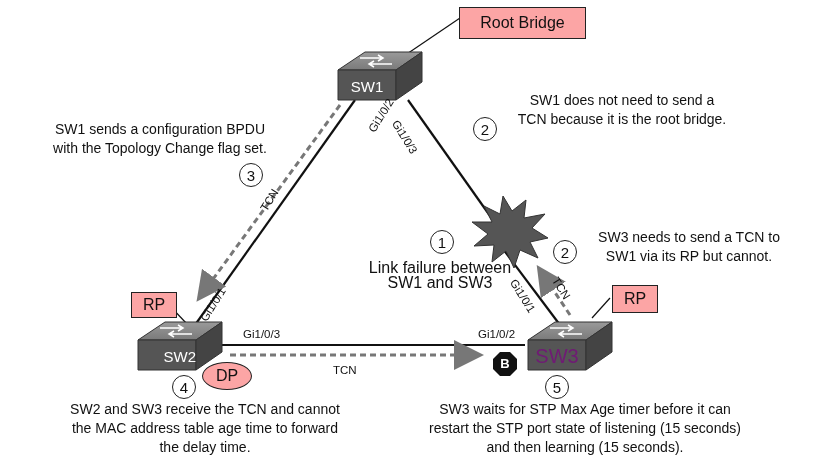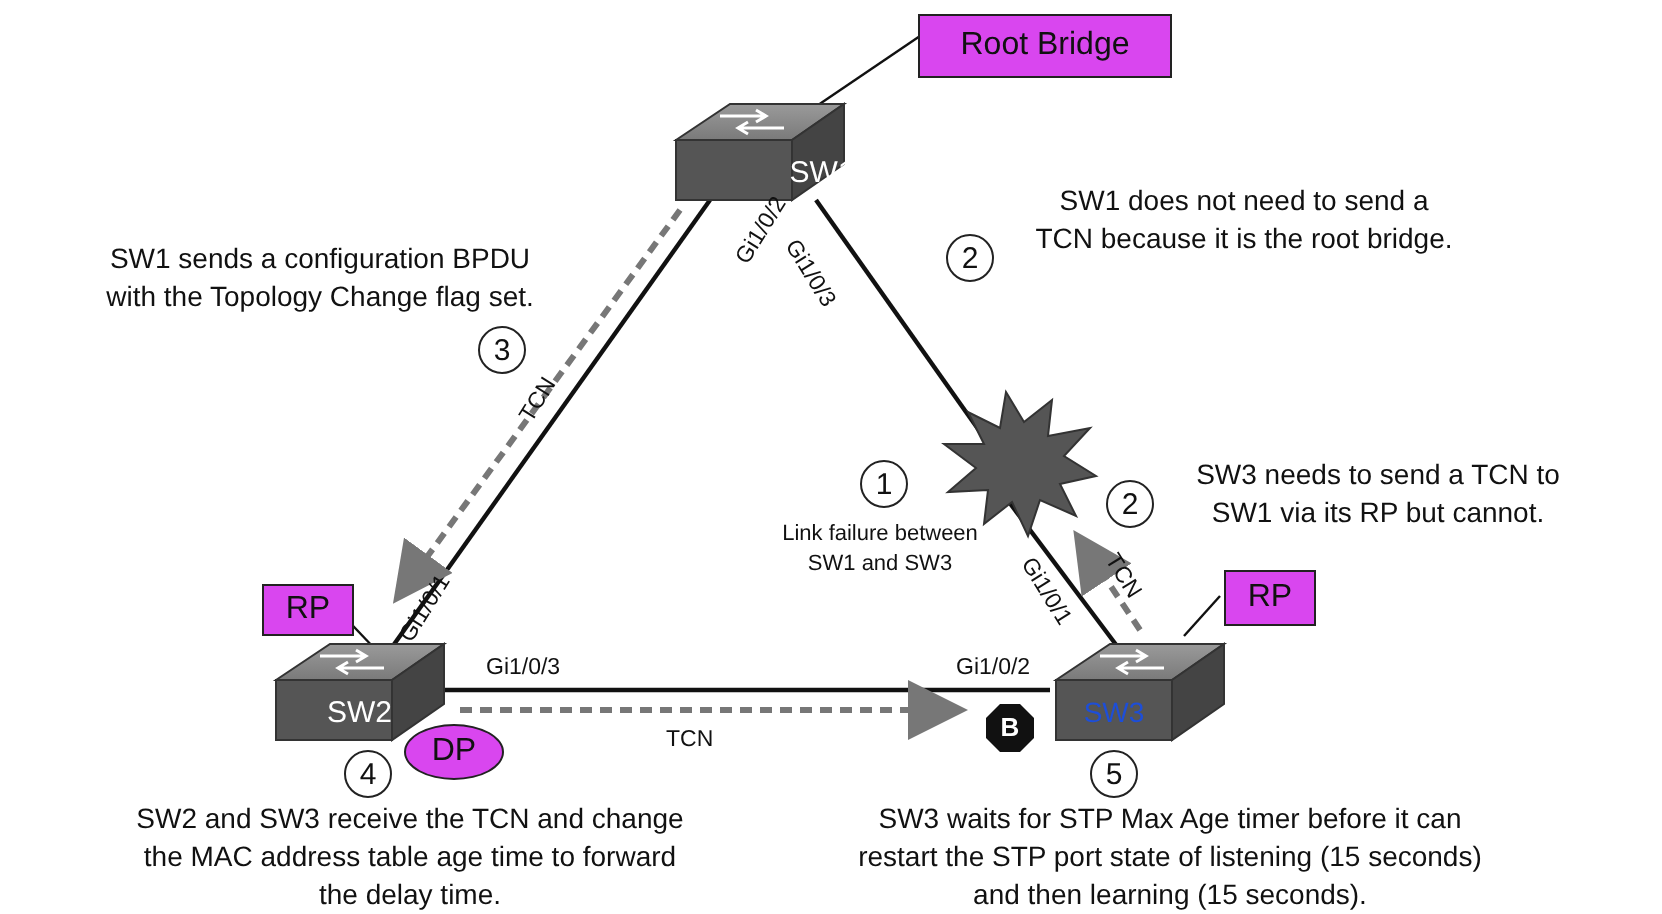--- a/index.html
+++ b/index.html
@@ -1,19 +1,19 @@
 <!DOCTYPE html>
 <html><head>
 <meta charset="utf-8">
 <style>
   html,body{margin:0;padding:0;background:#fff;}
   body{width:831px;height:457px;position:relative;overflow:hidden;font-family:"Liberation Sans",sans-serif;color:#111;}
   svg{position:absolute;left:0;top:0;}
   .t{position:absolute;font-size:14px;line-height:19px;text-align:center;white-space:nowrap;color:#111;}
-  .box{position:absolute;border:1.5px solid #222;background:#d946ef;font-size:16px;display:flex;align-items:center;justify-content:center;}
+  .box{position:absolute;border:1.5px solid #222;background:#fca5a5;font-size:16px;display:flex;align-items:center;justify-content:center;}
   .circ{position:absolute;width:22px;height:22px;border:1.3px solid #222;border-radius:50%;font-size:15px;display:flex;align-items:center;justify-content:center;background:#fff;}
   .small{position:absolute;font-size:11.5px;white-space:nowrap;}
 </style>
 </head>
 <body>
 
 <svg width="831" height="457" viewBox="0 0 831 457">
   <defs>
     <marker id="ah" markerWidth="10" markerHeight="10" refX="8" refY="5" orient="auto">
       <path d="M0,0 L10,5 L0,10 z" fill="#777"></path>
@@ -56,43 +56,43 @@
   <g>
     <polygon points="528,340 555,322 612,322 586,340" fill="url(#top)" stroke="#333"></polygon>
     <polygon points="528,340 586,340 586,370 528,370" fill="#555" stroke="#333"></polygon>
     <polygon points="586,340 612,322 612,352 586,370" fill="#444" stroke="#333"></polygon>
     <path d="M550,328 h22 M568,325 l5,3 -5,3 M582,334 h-22 M564,331 l-5,3 5,3" stroke="#fff" stroke-width="1.5" fill="none"></path>
   </g>
 
   <polygon points="500,352 510,352 517,359 517,369 510,376 500,376 493,369 493,359" fill="#111"></polygon>
 </svg>
 
-<div class="t" style="left:338px;top:77px;width:58px;color:#fff;font-size:15px;padding-left:44px;">SW1</div>
+<div class="t" style="left:338px;top:77px;width:58px;color:#fff;font-size:15px;">SW1</div>
 <div class="t" style="left:138px;top:347px;width:58px;color:#fff;font-size:15px;text-align:right;">SW2</div>
-<div class="t" style="left:528px;top:347px;width:58px;color:#1d4ed8;font-size:14px;">SW3</div>
+<div class="t" style="left:528px;top:347px;width:58px;color:#701a75;font-size:20px;">SW3</div>
 
 <div class="box" style="left:459px;top:7px;width:125px;height:30px;">Root Bridge</div>
 <div class="box" style="left:131px;top:292px;width:44px;height:24px;">RP</div>
 <div class="box" style="left:612px;top:285px;width:44px;height:26px;">RP</div>
 <div class="box" style="left:202px;top:362px;width:48px;height:26px;border-radius:50%;">DP</div>
 <div class="t" style="left:493px;top:354px;width:24px;color:#fff;font-size:13px;font-weight:bold;">B</div>
 
 <div class="small" style="left:366px;top:128px;transform:rotate(-58deg);transform-origin:left top;">Gi1/0/2</div>
 <div class="small" style="left:400px;top:118px;transform:rotate(58deg);transform-origin:left top;">Gi1/0/3</div>
 <div class="small" style="left:198px;top:317px;transform:rotate(-58deg);transform-origin:left top;">Gi1/0/1</div>
 <div class="small" style="left:243px;top:328px;">Gi1/0/3</div>
 <div class="small" style="left:518px;top:277px;transform:rotate(58deg);transform-origin:left top;">Gi1/0/1</div>
 <div class="small" style="left:478px;top:328px;">Gi1/0/2</div>
 
 <div class="small" style="left:258px;top:207px;transform:rotate(-58deg);transform-origin:left top;">TCN</div>
 <div class="small" style="left:333px;top:364px;">TCN</div>
 <div class="small" style="left:560px;top:275px;transform:rotate(58deg);transform-origin:left top;">TCN</div>
 
 <div class="circ" style="left:430px;top:230px;">1</div>
-<div class="t" style="left:365px;top:260px;width:150px;font-size:11px;line-height:15px;">
+<div class="t" style="left:365px;top:260px;width:150px;font-size:16px;line-height:15px;">
   <div>Link failure between</div>
   <div>SW1 and SW3</div>
 </div>
 
 <div class="circ" style="left:473px;top:117px;">2</div>
 <div class="t" style="left:497px;top:91px;width:250px;">
   <div>SW1 does not need to send a</div>
   <div>TCN because it is the root bridge.</div>
 </div>
 
@@ -103,21 +103,21 @@
 </div>
 
 <div class="circ" style="left:239px;top:163px;">3</div>
 <div class="t" style="left:25px;top:120px;width:270px;">
   <div>SW1 sends a configuration BPDU</div>
   <div>with the Topology Change flag set.</div>
 </div>
 
 <div class="circ" style="left:172px;top:375px;">4</div>
 <div class="t" style="left:20px;top:400px;width:370px;">
-  <div>SW2 and SW3 receive the TCN and change</div>
+  <div>SW2 and SW3 receive the TCN and cannot</div>
   <div>the MAC address table age time to forward</div>
   <div>the delay time.</div>
 </div>
 
 <div class="circ" style="left:545px;top:375px;">5</div>
 <div class="t" style="left:395px;top:400px;width:380px;">
   <div>SW3 waits for STP Max Age timer before it can</div>
   <div>restart the STP port state of listening (15 seconds)</div>
   <div>and then learning (15 seconds).</div>
 </div>

